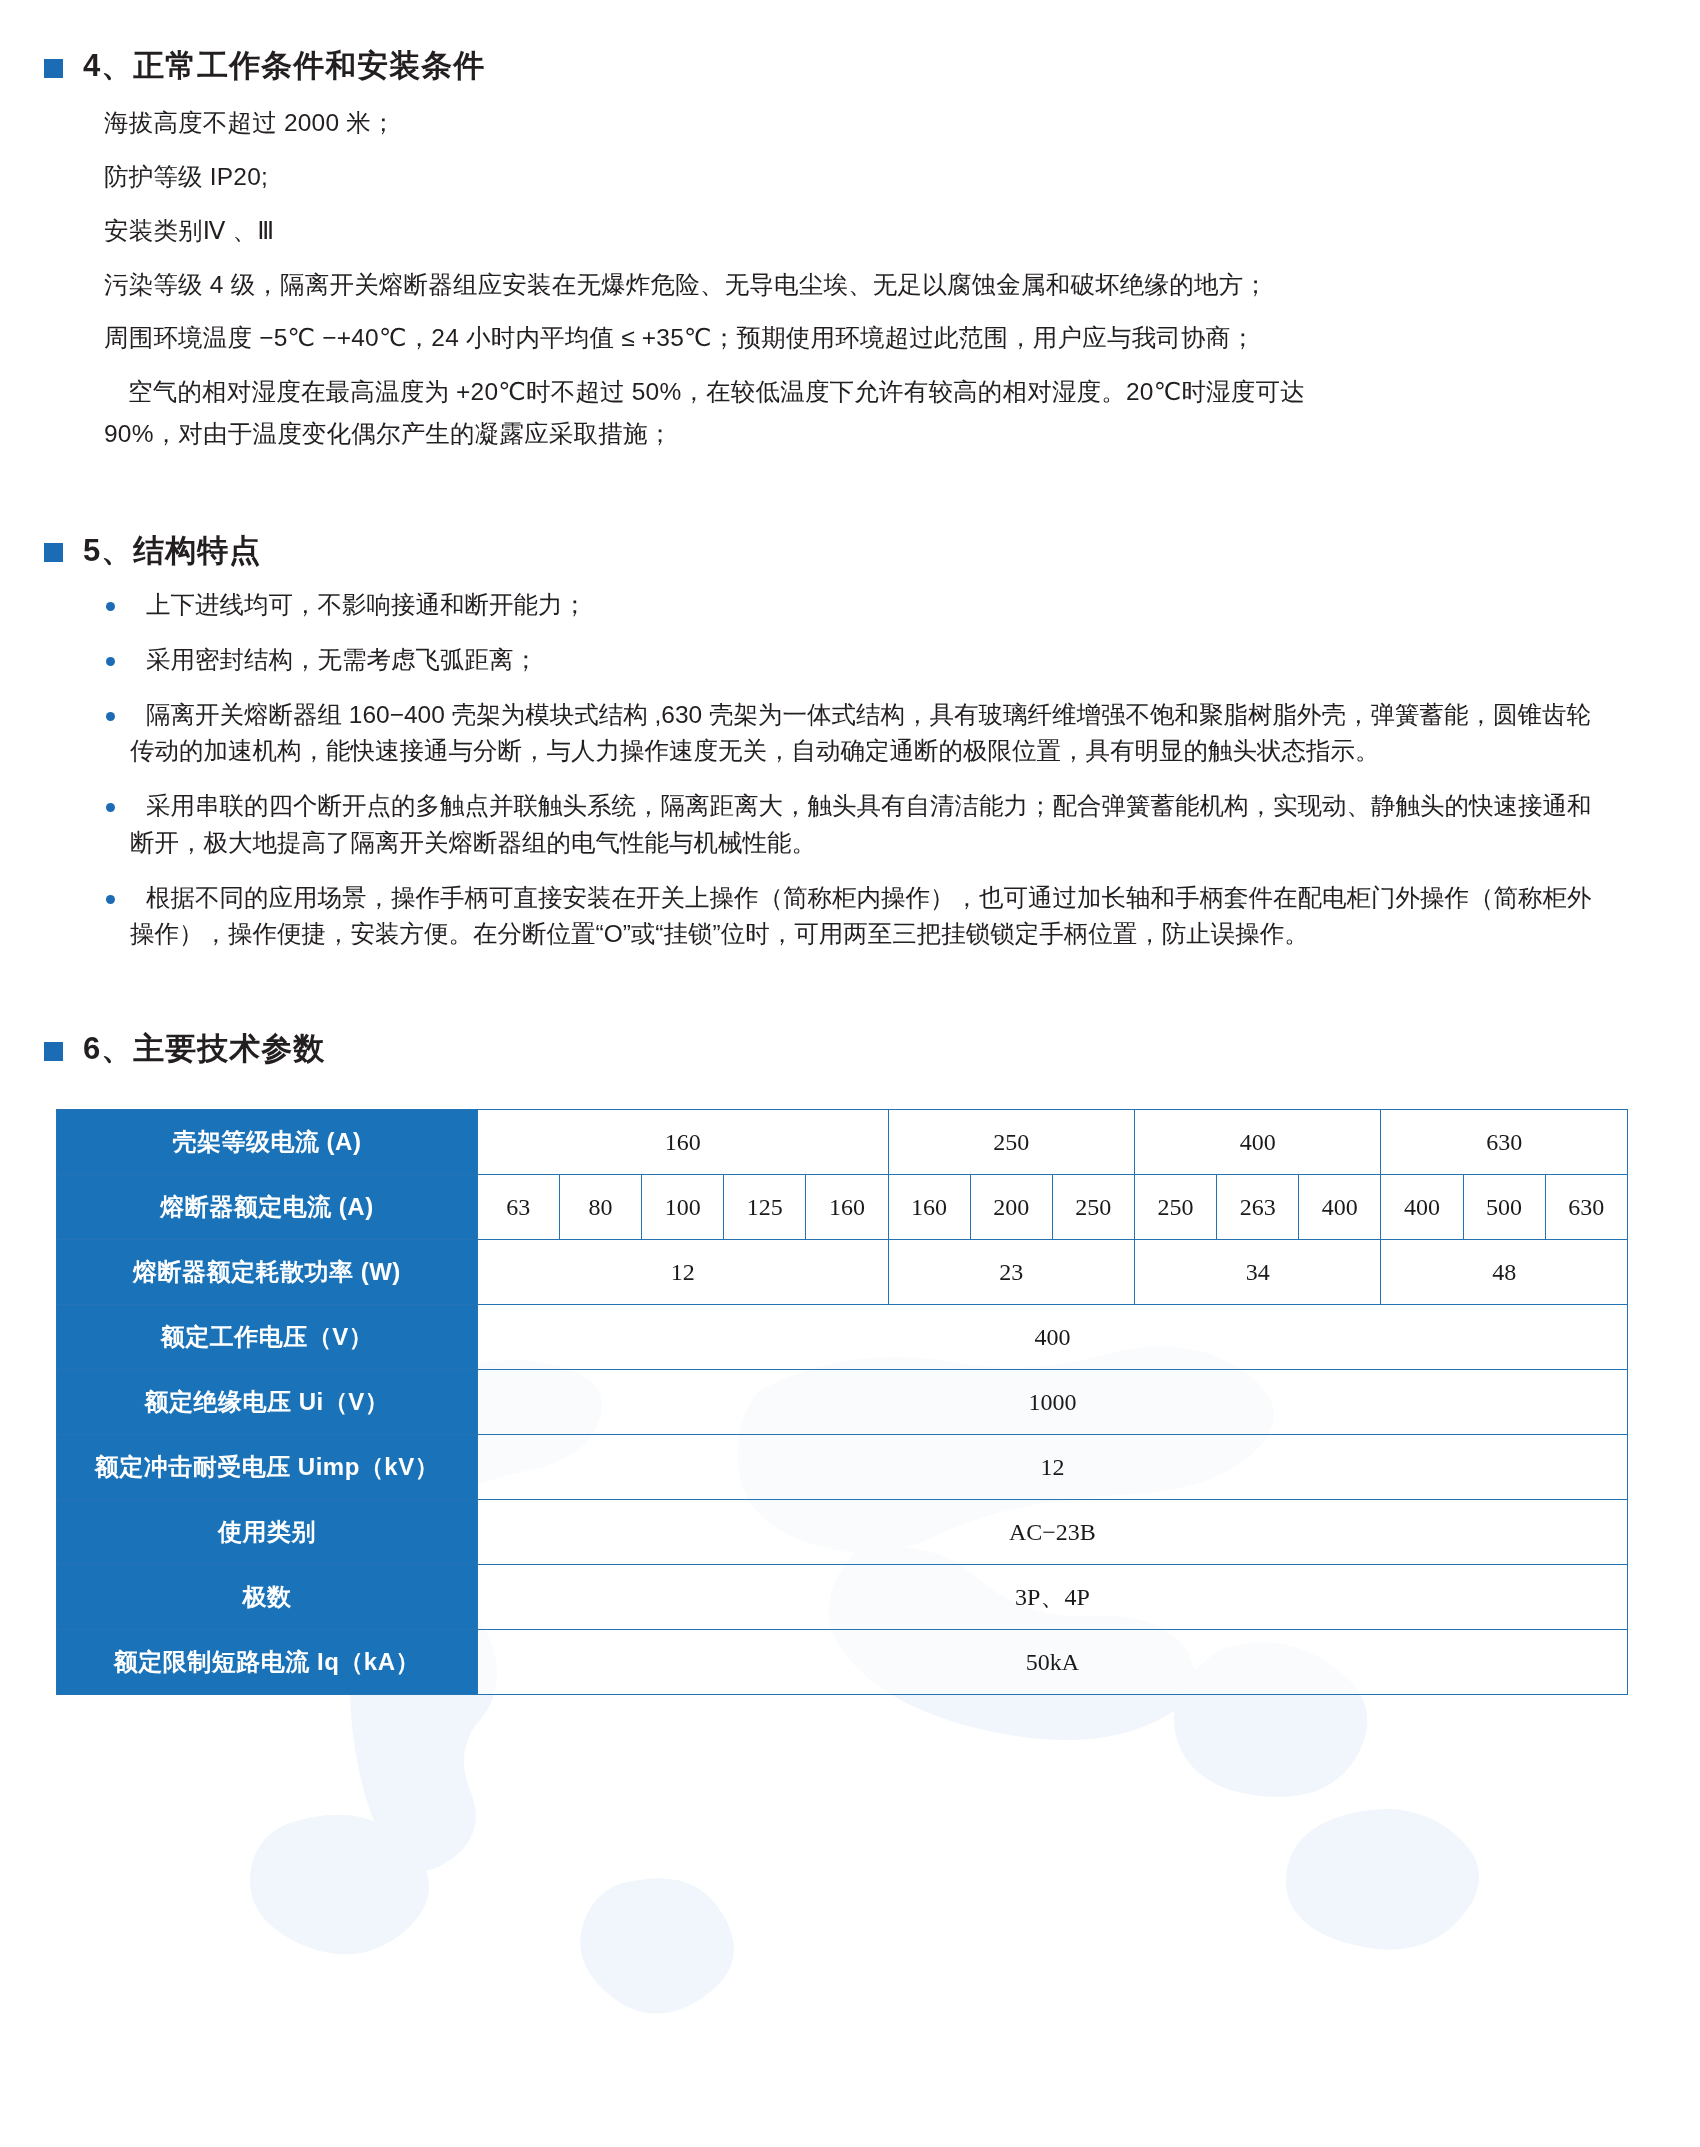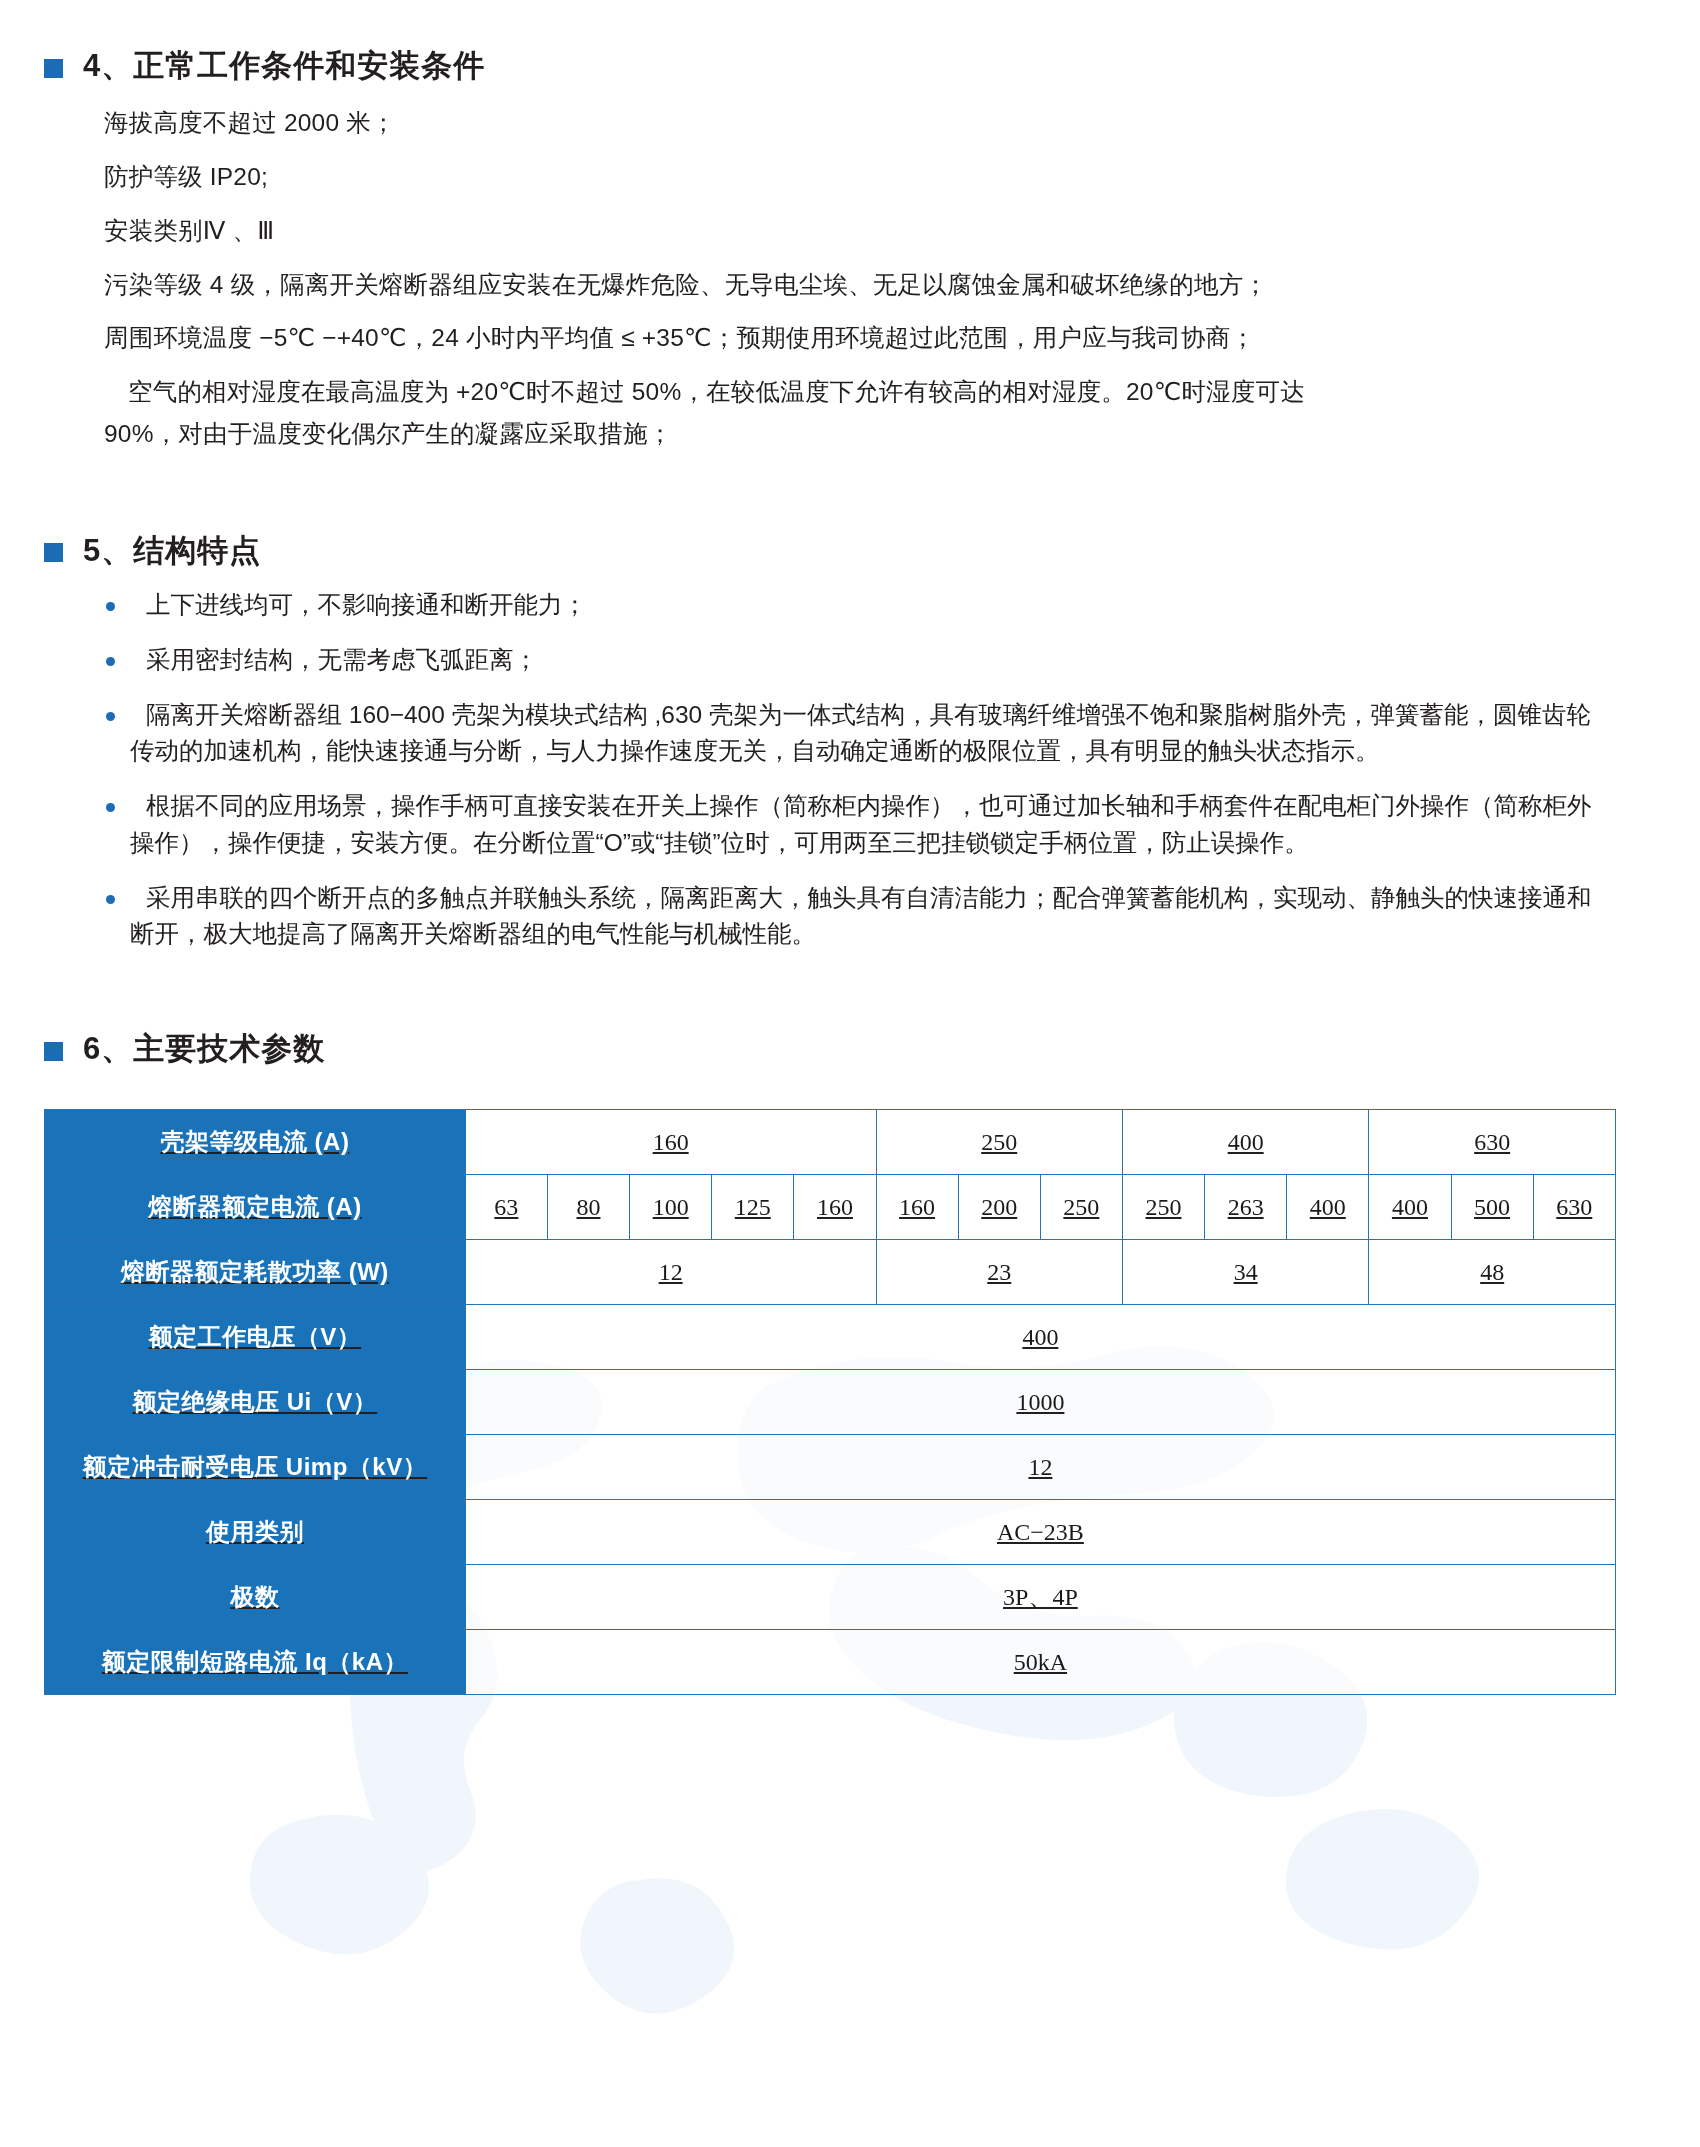--- a/index.html
+++ b/index.html
@@ -101,23 +101,22 @@
     height: 9px;
     border-radius: 50%;
     background: #1b6cb5;
   }
 
   .gap-5 { height: 60px; }
   .gap-6 { height: 58px; }
 
   
   .tbl-wrap {
-    margin: 32px 0 0 0;
+    margin: 32px 0 0 12px;
     padding: 8px 20px 0 0;
-    text-decoration: underline;
   }
   table.spec {
     border-collapse: collapse;
     width: 1572px;
     table-layout: fixed;
     background: rgba(255,255,255,0.45);
   }
   table.spec td {
     border: 1px solid #2474b5;
     text-align: center;
@@ -188,25 +187,25 @@
     <div class="bullet">
       <span class="dot"></span>
       <span>采用密封结构，无需考虑飞弧距离；</span>
     </div>
     <div class="bullet">
       <span class="dot"></span>
       <span>隔离开关熔断器组 160−400 壳架为模块式结构 ,630 壳架为一体式结构，具有玻璃纤维增强不饱和聚脂树脂外壳，弹簧蓄能，圆锥齿轮传动的加速机构，能快速接通与分断，与人力操作速度无关，自动确定通断的极限位置，具有明显的触头状态指示。</span>
     </div>
     <div class="bullet">
       <span class="dot"></span>
+      <span>采用串联的四个断开点的多触点并联触头系统，隔离距离大，触头具有自清洁能力；配合弹簧蓄能机构，实现动、静触头的快速接通和断开，极大地提高了隔离开关熔断器组的电气性能与机械性能。</span>
+    </div>
+    <div class="bullet">
+      <span class="dot"></span>
       <span>根据不同的应用场景，操作手柄可直接安装在开关上操作（简称柜内操作），也可通过加长轴和手柄套件在配电柜门外操作（简称柜外操作），操作便捷，安装方便。在分断位置“O”或“挂锁”位时，可用两至三把挂锁锁定手柄位置，防止误操作。</span>
-    </div>
-    <div class="bullet">
-      <span class="dot"></span>
-      <span>采用串联的四个断开点的多触点并联触头系统，隔离距离大，触头具有自清洁能力；配合弹簧蓄能机构，实现动、静触头的快速接通和断开，极大地提高了隔离开关熔断器组的电气性能与机械性能。</span>
     </div>
   </div>
 
   <div class="gap-6"></div>
 
   <div class="section-head">
     <span class="sq"></span>
     <span class="section-title">6、主要技术参数</span>
   </div>
 

